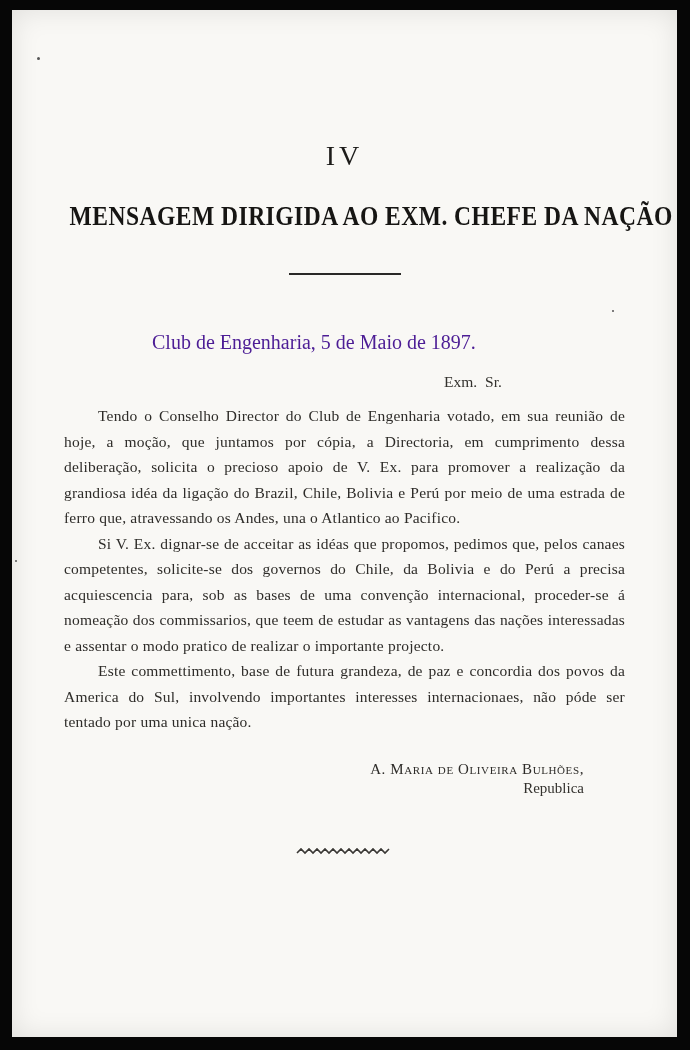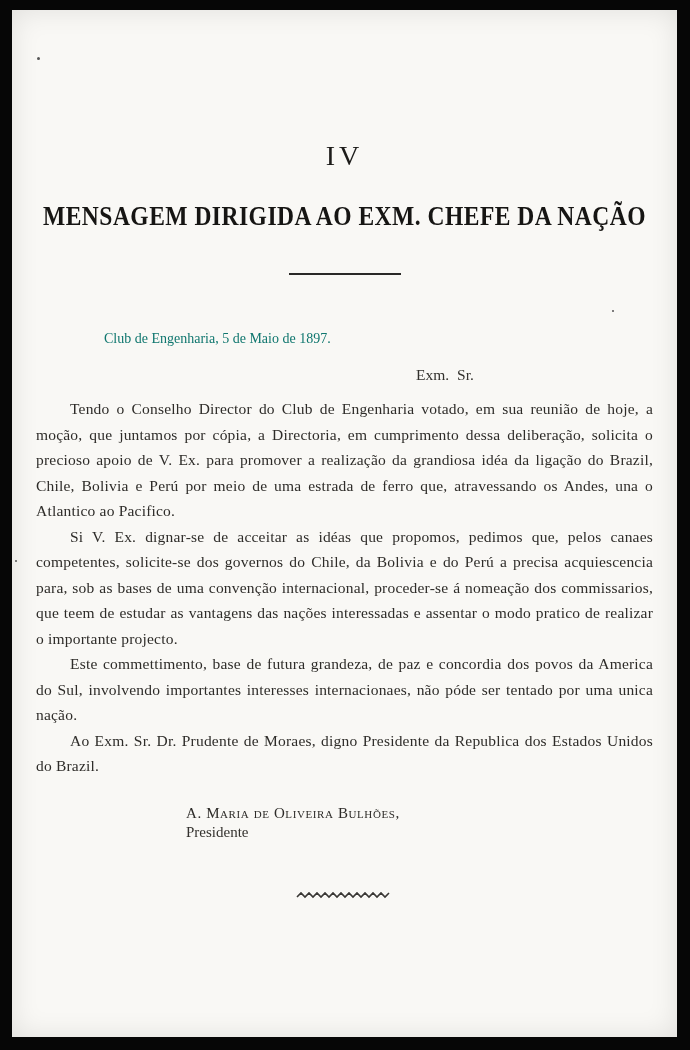--- a/index.html
+++ b/index.html
@@ -18,21 +18,21 @@
   .page {
     position: absolute;
     left: 12px;
     top: 10px;
     width: 665px;
     height: 1027px;
     background: #f9f8f5;
     box-shadow: inset 0 0 28px rgba(0,0,0,0.10);
     color: #2e2c29;
     box-sizing: border-box;
-    padding: 0 24px;
+    padding: 0 52px;
   }
   .chapter-number {
     margin-top: 130px;
     text-align: center;
     font-size: 28px;
     letter-spacing: 4px;
     color: #1d1c1a;
   }
   .doc-title {
     margin-top: 28px;
@@ -45,23 +45,23 @@
     transform-origin: center top;
     white-space: nowrap;
   }
   .title-rule {
     width: 112px;
     border: 0;
     border-top: 2px solid #2a2927;
     margin: 46px auto 0 auto;
   }
   .dateline {
-    margin: 56px 0 0 68px;
-    font-size: 14px;
-    color: #0f766e;
+    margin: 56px 0 0 88px;
+    font-size: 20px;
+    color: #4c1d95;
   }
   .salutation {
     margin: 19px 0 12px 380px;
     font-size: 15.5px;
     word-spacing: 4px;
     color: #33312d;
   }
   .body-text {
     margin-top: 11px;
     font-size: 15.5px;
@@ -70,21 +70,21 @@
     color: #2e2c29;
     letter-spacing: 0.2px;
   }
   .body-text p {
     margin: 0;
     text-indent: 34px;
   }
   .signatures {
     margin: 26px 0 12px 150px;
     width: 370px;
-    text-align: left;
+    text-align: right;
   }
   .sig-name {
     font-size: 15px;
     font-variant: small-caps;
     letter-spacing: 0.6px;
     color: #2d2b28;
   }
   .sig-role {
     font-size: 15px;
     margin-top: 2px;
@@ -116,27 +116,26 @@
     <hr class="title-rule">
 
     <div class="dateline">Club de Engenharia, 5 de Maio de 1897.</div>
 
     <div class="salutation">Exm.  Sr.</div>
 
     <div class="body-text">
       <p>Tendo o Conselho Director do Club de Engenharia votado, em sua reunião de hoje, a moção, que juntamos por cópia, a Directoria, em cumprimento dessa deliberação, solicita o precioso apoio de V. Ex. para promover a realização da grandiosa idéa da ligação do Brazil, Chile, Bolivia e Perú por meio de uma estrada de ferro que, atravessando os Andes, una o Atlantico ao Pacifico.</p>
       <p>Si V. Ex. dignar-se de acceitar as idéas que propomos, pedimos que, pelos canaes competentes, solicite-se dos governos do Chile, da Bolivia e do Perú a precisa acquiescencia para, sob as bases de uma convenção internacional, proceder-se á nomeação dos commissarios, que teem de estudar as vantagens das nações interessadas e assentar o modo pratico de realizar o importante projecto.</p>
       <p>Este commettimento, base de futura grandeza, de paz e concordia dos povos da America do Sul, involvendo importantes interesses internacionaes, não póde ser tentado por uma unica nação.</p>
-      <p>Ao Exm. Sr. Dr. Prudente de Moraes, digno Presidente da Republica dos Estados Unidos do Brazil.</p>
     </div>
 
     <div class="signatures">
       <div class="sig-block">
         <div class="sig-name">A. Maria de Oliveira Bulhões,</div>
-        <div class="sig-role">Presidente</div>
+        <div class="sig-role">Republica</div>
       </div>
     </div>
 
     <div class="end-flourish">
       <svg width="100" height="12" viewBox="0 0 100 12" aria-hidden="true">
         <path d="M2 8 l4 -4 l4 4 l4 -4 l4 4 l4 -4 l4 4 l4 -4 l4 4 l4 -4 l4 4 l4 -4 l4 4 l4 -4 l4 4 l4 -4 l4 4 l4 -4 l4 4 l4 -4 l4 4 l4 -4 l4 4 l4 -4" fill="none" stroke="#3a3835" stroke-width="1.6"></path>
       </svg>
     </div>
 
     <div class="speck" style="left:25px; top:47px; width:3px; height:3px;"></div>

